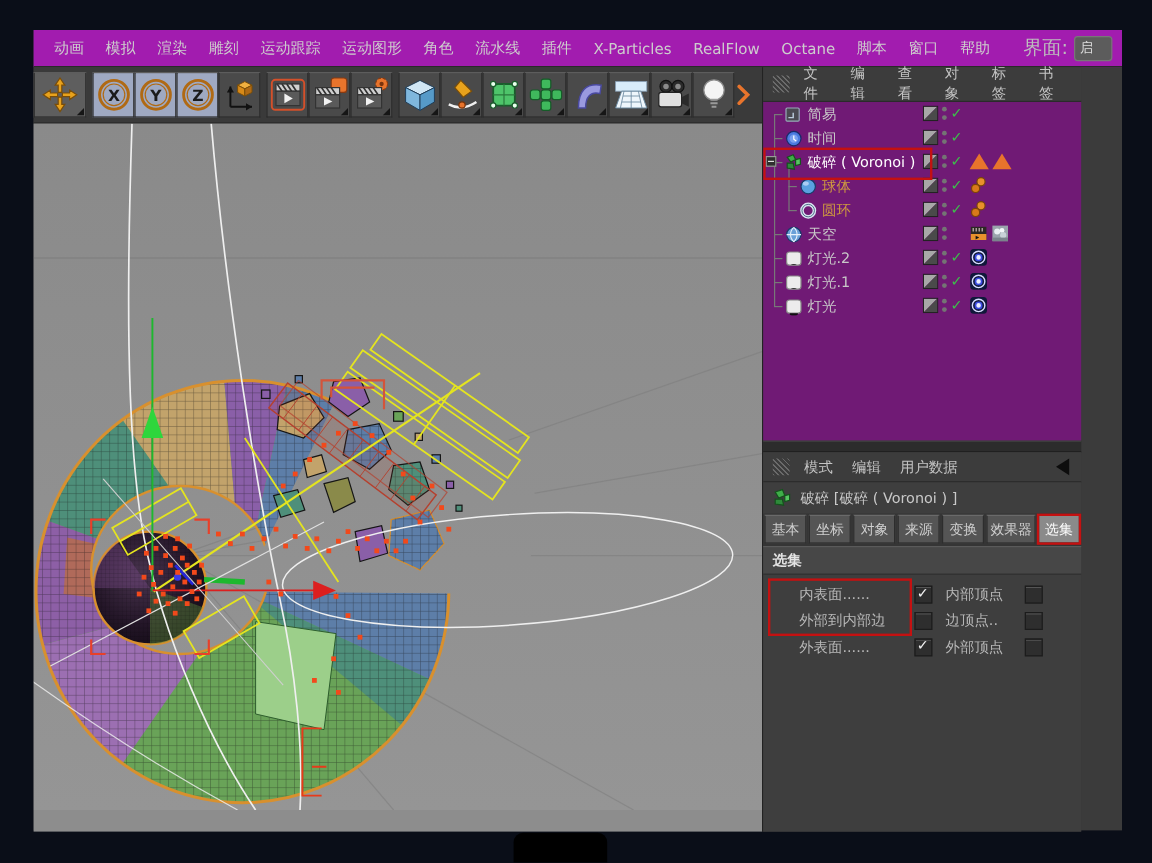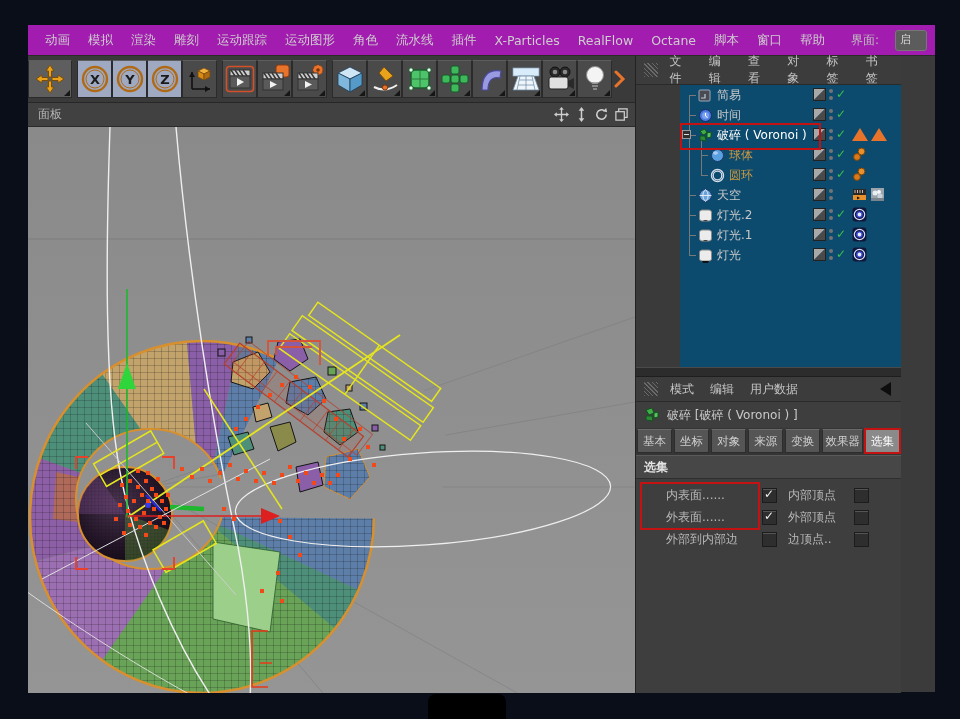--- a/index.html
+++ b/index.html
@@ -5,21 +5,21 @@
   html,body{margin:0;padding:0;background:#0a0e18;}
   .screen{position:relative;width:960px;height:719px;background:#0a0e18;overflow:hidden;
           font-family:"DejaVu Sans","Liberation Sans",sans-serif;-webkit-font-smoothing:antialiased;}
   .taskbar-blob{position:absolute;left:428px;top:694px;width:78px;height:25px;background:#000;border-radius:8px 8px 0 0;}
   .window{position:absolute;left:28px;top:25px;width:907px;height:667px;background:#3b3b3b;color:#c8c8c8;font-size:12px;}
 
   
   .menubar{height:30px;background:#a21caf;border-bottom:1px solid #2a2a2a;display:flex;align-items:center;padding:0 8px;white-space:nowrap;}
   .mi{padding:0 9px;color:#cdcdcd;font-size:12.5px;cursor:default;}
   .menubar .spacer{flex:1;}
-  .iface-label{color:#bdbdbd;margin-right:16px;font-size:12px;}
+  .iface-label{color:#bdbdbd;margin-right:5px;font-size:16px;}
   .iface-btn{width:26px;height:19px;background:#5c5c5c;border:1px solid #777;border-radius:3px;color:#ddd;overflow:hidden;padding-left:4px;line-height:18px;font-size:11px;}
 
   
   .toolbar{height:42px;background:#3a3a3a;border-bottom:1px solid #272727;display:flex;align-items:center;padding:2px 0 2px 0;}
   .tile{position:relative;width:35px;height:38px;margin:0;background:#4a4a4a;border:1px solid #2b2b2b;border-top-color:#5d5d5d;
         display:flex;align-items:center;justify-content:center;box-sizing:border-box;}
   .tile.wide{width:44px;background:#5e5e5e;}
   .tile.axis{background:#9fa9c2;}
   .tile.fly::after{content:"";position:absolute;right:1px;bottom:1px;border-left:6px solid transparent;border-bottom:6px solid #161616;}
   .tb-gap{width:5px;}
@@ -36,21 +36,21 @@
   .viewport{position:relative;flex:1;overflow:hidden;background:#8d8d8d;}
 
   
   .right-col{width:266px;border-left:1px solid #222;display:flex;flex-direction:column;background:#3a3a3a;box-sizing:border-box;}
   .panel-menu{height:28px;background:#3c3c3c;border-bottom:1px solid #2a2a2a;display:flex;align-items:center;padding:0 4px;}
   .grip{width:14px;height:14px;margin:0 4px;background:repeating-linear-gradient(45deg,#6a6a6a 0 1px,transparent 1px 3px);border-radius:1px;}
   .pm-item{padding:0 8px;color:#c4c4c4;font-size:12px;}
   .panel-menu .spacer{flex:1;}
   .collapse-arrow{width:0;height:0;border-top:7px solid transparent;border-bottom:7px solid transparent;border-right:11px solid #0d0d0d;margin-right:6px;}
 
-  .om-tree{position:relative;height:282px;background:#0c4a6e;overflow:hidden;margin-left:44px;}
+  .om-tree{position:relative;height:282px;background:#701a75;overflow:hidden;}
   .om-trunk{position:absolute;left:9px;top:10px;width:1px;height:160px;background:#787878;}
   .om-trunk2{position:absolute;left:21px;top:52px;width:1px;height:39px;background:#787878;}
   .om-row{position:relative;height:20px;display:flex;align-items:center;}
   .om-row::before{content:"";position:absolute;left:9px;top:10px;width:7px;height:1px;background:#787878;}
   .om-row.child::before{left:21px;}
   .om-exp{position:absolute;left:2px;top:5px;width:9px;height:9px;background:#2f2f2f;border:1px solid #9a9a9a;box-sizing:border-box;}
   .om-exp::after{content:"";position:absolute;left:1px;top:3px;width:5px;height:1px;background:#ddd;}
   .om-ico{margin-left:18px;width:15px;height:15px;flex:none;}
   .om-row.child .om-ico{margin-left:30px;}
   .om-label{margin-left:4px;color:#c8c8c8;font-size:12px;white-space:nowrap;}
@@ -253,44 +253,20 @@
               <path d="M12 19 h6 M12 22 h6 M13 25 h4" stroke="#9a9a9a" stroke-width="1.6"></path>
             </svg>
           </div>
           <div class="tb-arrow">
             <svg width="12" height="18" viewBox="0 0 12 18">
               <path d="M2 2 L9 9 L2 16" fill="none" stroke="#e8742c" stroke-width="3" stroke-linecap="round"></path>
             </svg>
           </div>
         </div>
 
-        <div class="vp-header">
-          <span class="vp-title">面板</span>
-          <span class="spacer"></span>
-          <span class="vp-nav">
-            <svg class="nv" viewBox="0 0 16 16">
-                <g stroke="#cfcfcf" stroke-width="1.4">
-                  <path d="M8 2 V14 M2 8 H14"></path>
-                </g>
-                <path d="M8 0 l2.5 3 h-5Z M8 16 l-2.5 -3 h5Z M0 8 l3 -2.5 v5Z M16 8 l-3 2.5 v-5Z" fill="#cfcfcf"></path>
-              </svg>
-            <svg class="nv" viewBox="0 0 16 16">
-                <path d="M8 3 V13" stroke="#cfcfcf" stroke-width="1.6"></path>
-                <path d="M8 0 l3 4 h-6Z M8 16 l-3 -4 h6Z" fill="#cfcfcf"></path>
-              </svg>
-            <svg class="nv" viewBox="0 0 16 16">
-                <path d="M13 8 a5 5 0 1 1 -2 -4" fill="none" stroke="#cfcfcf" stroke-width="1.6"></path>
-                <path d="M13 1 l1 4.5 -4.5 -1Z" fill="#cfcfcf"></path>
-              </svg>
-            <svg class="nv" viewBox="0 0 16 16">
-                <rect x="2" y="5" width="9" height="9" fill="none" stroke="#cfcfcf" stroke-width="1.3"></rect>
-                <path d="M5 5 V2 H14 V11 H11" fill="none" stroke="#cfcfcf" stroke-width="1.3"></path>
-              </svg>
-          </span>
-        </div>
 
         <div class="viewport">
           <svg width="607" height="572" viewBox="0 0 607 572">
             <defs>
               <linearGradient id="vbg" x1="0" y1="0" x2="0" y2="572" gradientUnits="userSpaceOnUse">
                 <stop offset="0" stop-color="#8a8a8a"></stop>
                   <stop offset="1" stop-color="#959595"></stop>
               </linearGradient>
               <pattern id="mesh" width="7" height="7" patternUnits="userSpaceOnUse">
                 <path d="M0 0H7 M0 0V7" stroke="#101010" stroke-width=".8" stroke-opacity=".5"></path>
@@ -765,30 +741,30 @@
           </div>
 
           <div class="am-fields">
             <div class="f-row">
               <span class="f-label">内表面......</span>
               <span class="cb checked"></span>
               <span class="f-label">内部顶点</span>
               <span class="cb"></span>
             </div>
             <div class="f-row">
+              <span class="f-label">外部到内部边</span>
+              <span class="cb"></span>
+              <span class="f-label">边顶点..</span>
+              <span class="cb"></span>
+            </div>
+            <div class="f-row">
               <span class="f-label">外表面......</span>
               <span class="cb checked"></span>
               <span class="f-label">外部顶点</span>
               <span class="cb"></span>
             </div>
-            <div class="f-row">
-              <span class="f-label">外部到内部边</span>
-              <span class="cb"></span>
-              <span class="f-label">边顶点..</span>
-              <span class="cb"></span>
-            </div>
             <div class="ann-box cb-ann"></div>
           </div>
         </div>
       </div>
     </div>
   </div>
 </div>
 
 </body></html>

